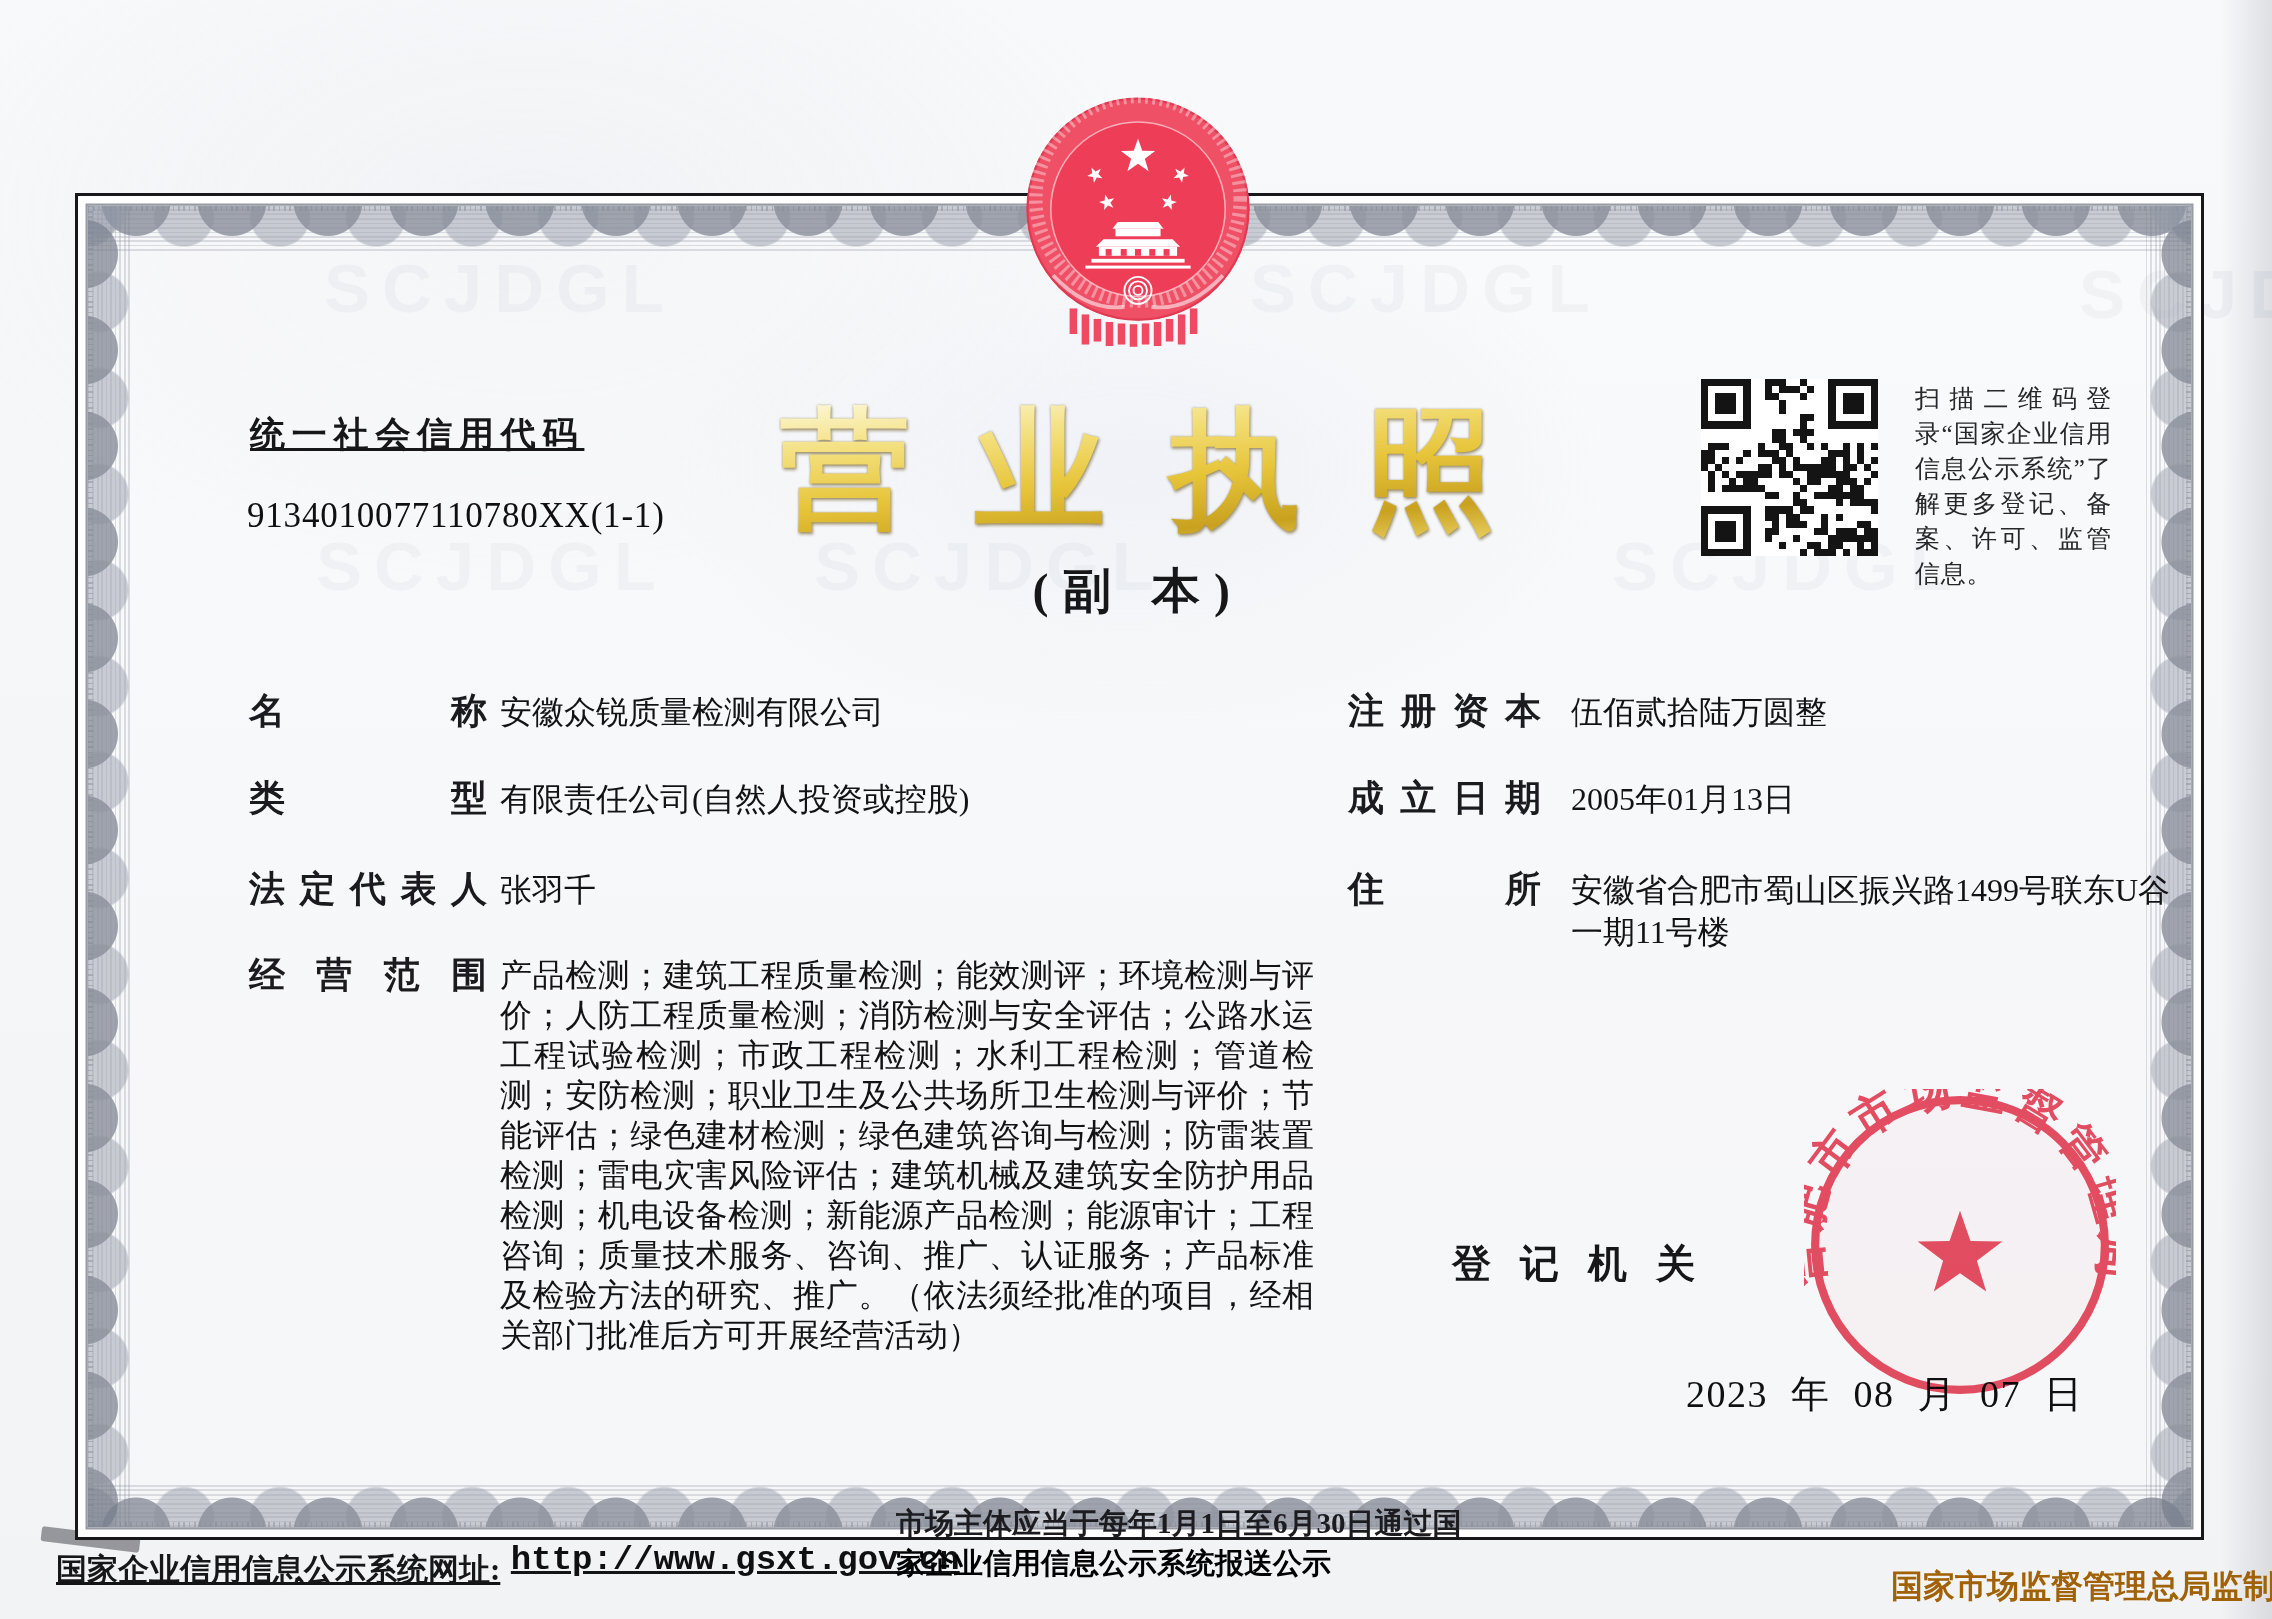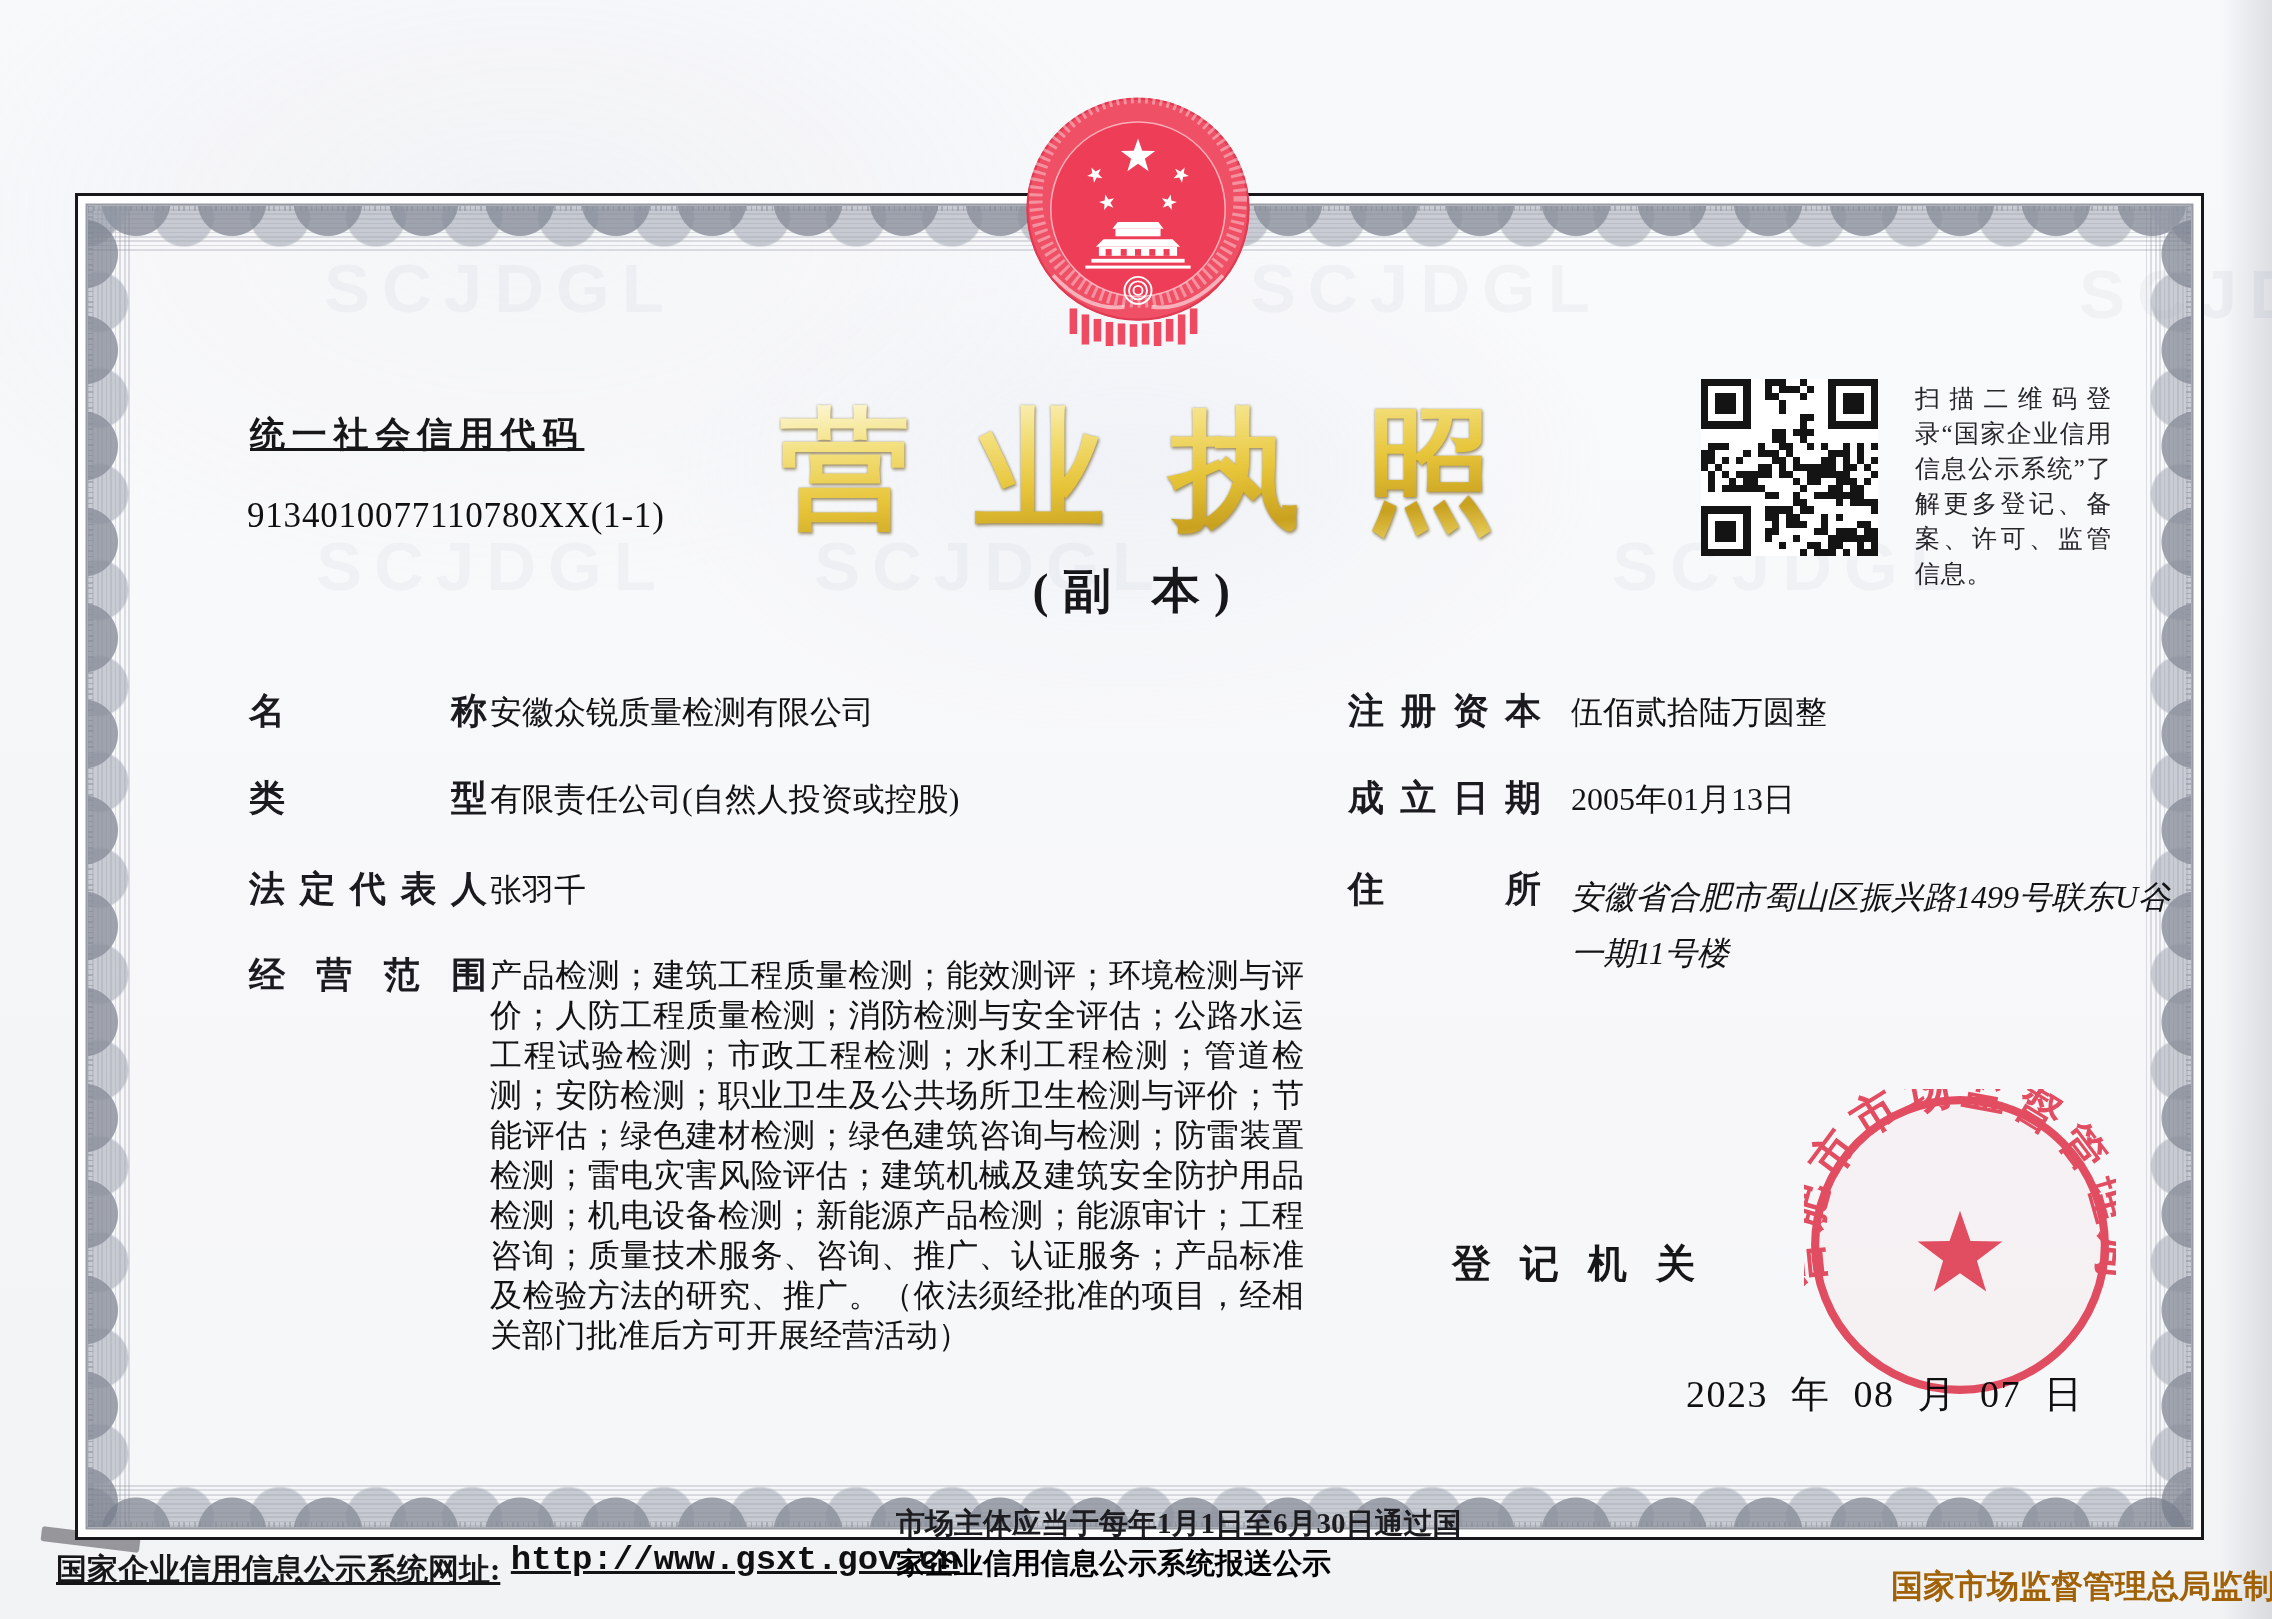--- a/index.html
+++ b/index.html
@@ -84,25 +84,25 @@
   .emblem{position:absolute;left:1023px;top:96px;width:230px;height:252px;z-index:4;}
   .qr{position:absolute;left:1701px;top:379px;width:177px;height:177px;}
   .qr-caption{position:absolute;left:1915px;top:381px;width:197px;
       font:400 25px "Liberation Serif",serif;line-height:35px;letter-spacing:0.8px;
       color:#26262b;text-align:justify;}
 
   
   .flabel{position:absolute;font:700 36px "Liberation Sans",sans-serif;color:#1b1b1f;}
   .fvalue{position:absolute;font:400 32px "Liberation Serif",serif;color:#131316;padding-top:3.8px;}
   .char-justify{display:flex;justify-content:space-between;}
-  .lw{left:249px;width:238px;} .lv{left:490px;width:814px;}
+  .lw{left:249px;width:238px;} .lv{left:500px;width:814px;}
   .rw{left:1348px;width:193px;} .rv{left:1571px;width:618px;}
   .y1{top:687px;} .y2{top:774px;} .y3{top:865px;} .y4{top:951px;}
   .scope{line-height:40px;text-align:justify;}
-  .addr{line-height:56px;font-style:italic;}
+  .addr{line-height:42px;}
   .nowrap{white-space:nowrap;}
 
   
   .registrar{position:absolute;left:1452px;top:1237px;width:243px;
       font:700 39px "Liberation Sans",sans-serif;color:#17171a;}
   .issue-date{position:absolute;left:1686px;top:1369px;font:400 38px "Liberation Serif",serif;
       color:#101013;word-spacing:12px;letter-spacing:1.5px;white-space:nowrap;z-index:5;}
   .stamp{position:absolute;left:1804px;top:1089px;width:312px;height:312px;
       mix-blend-mode:multiply;opacity:.92;z-index:6;}
 

